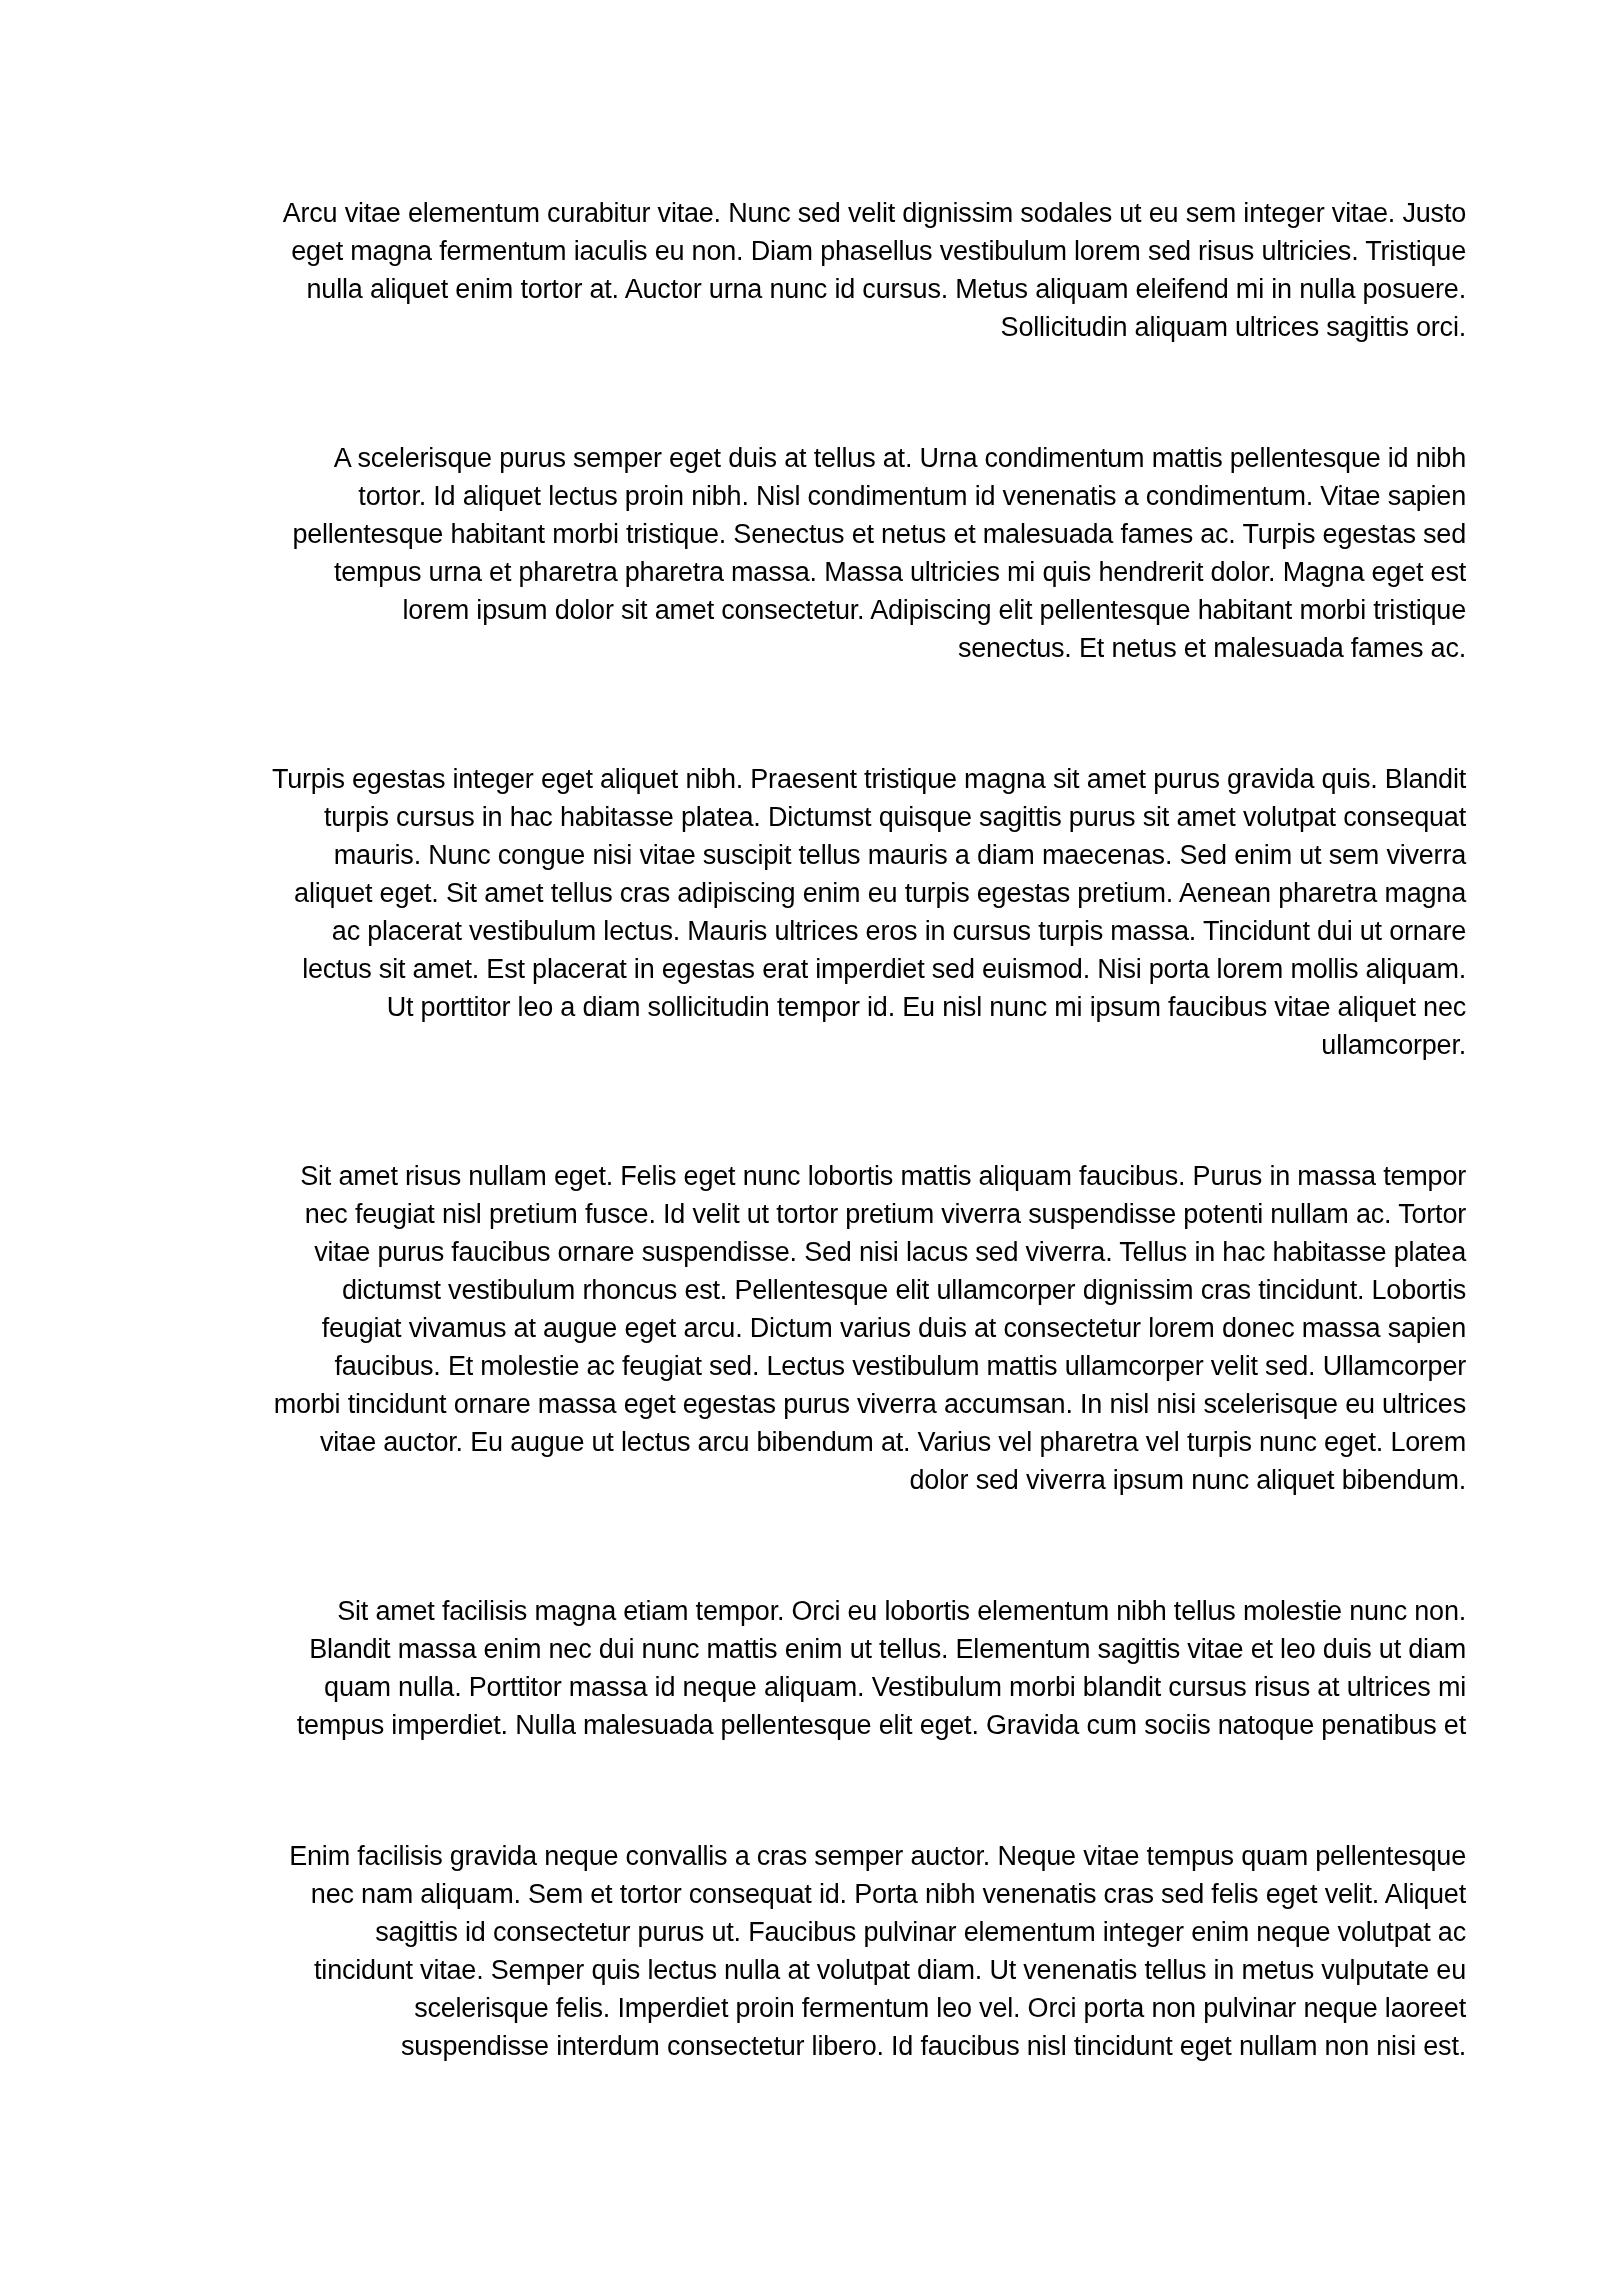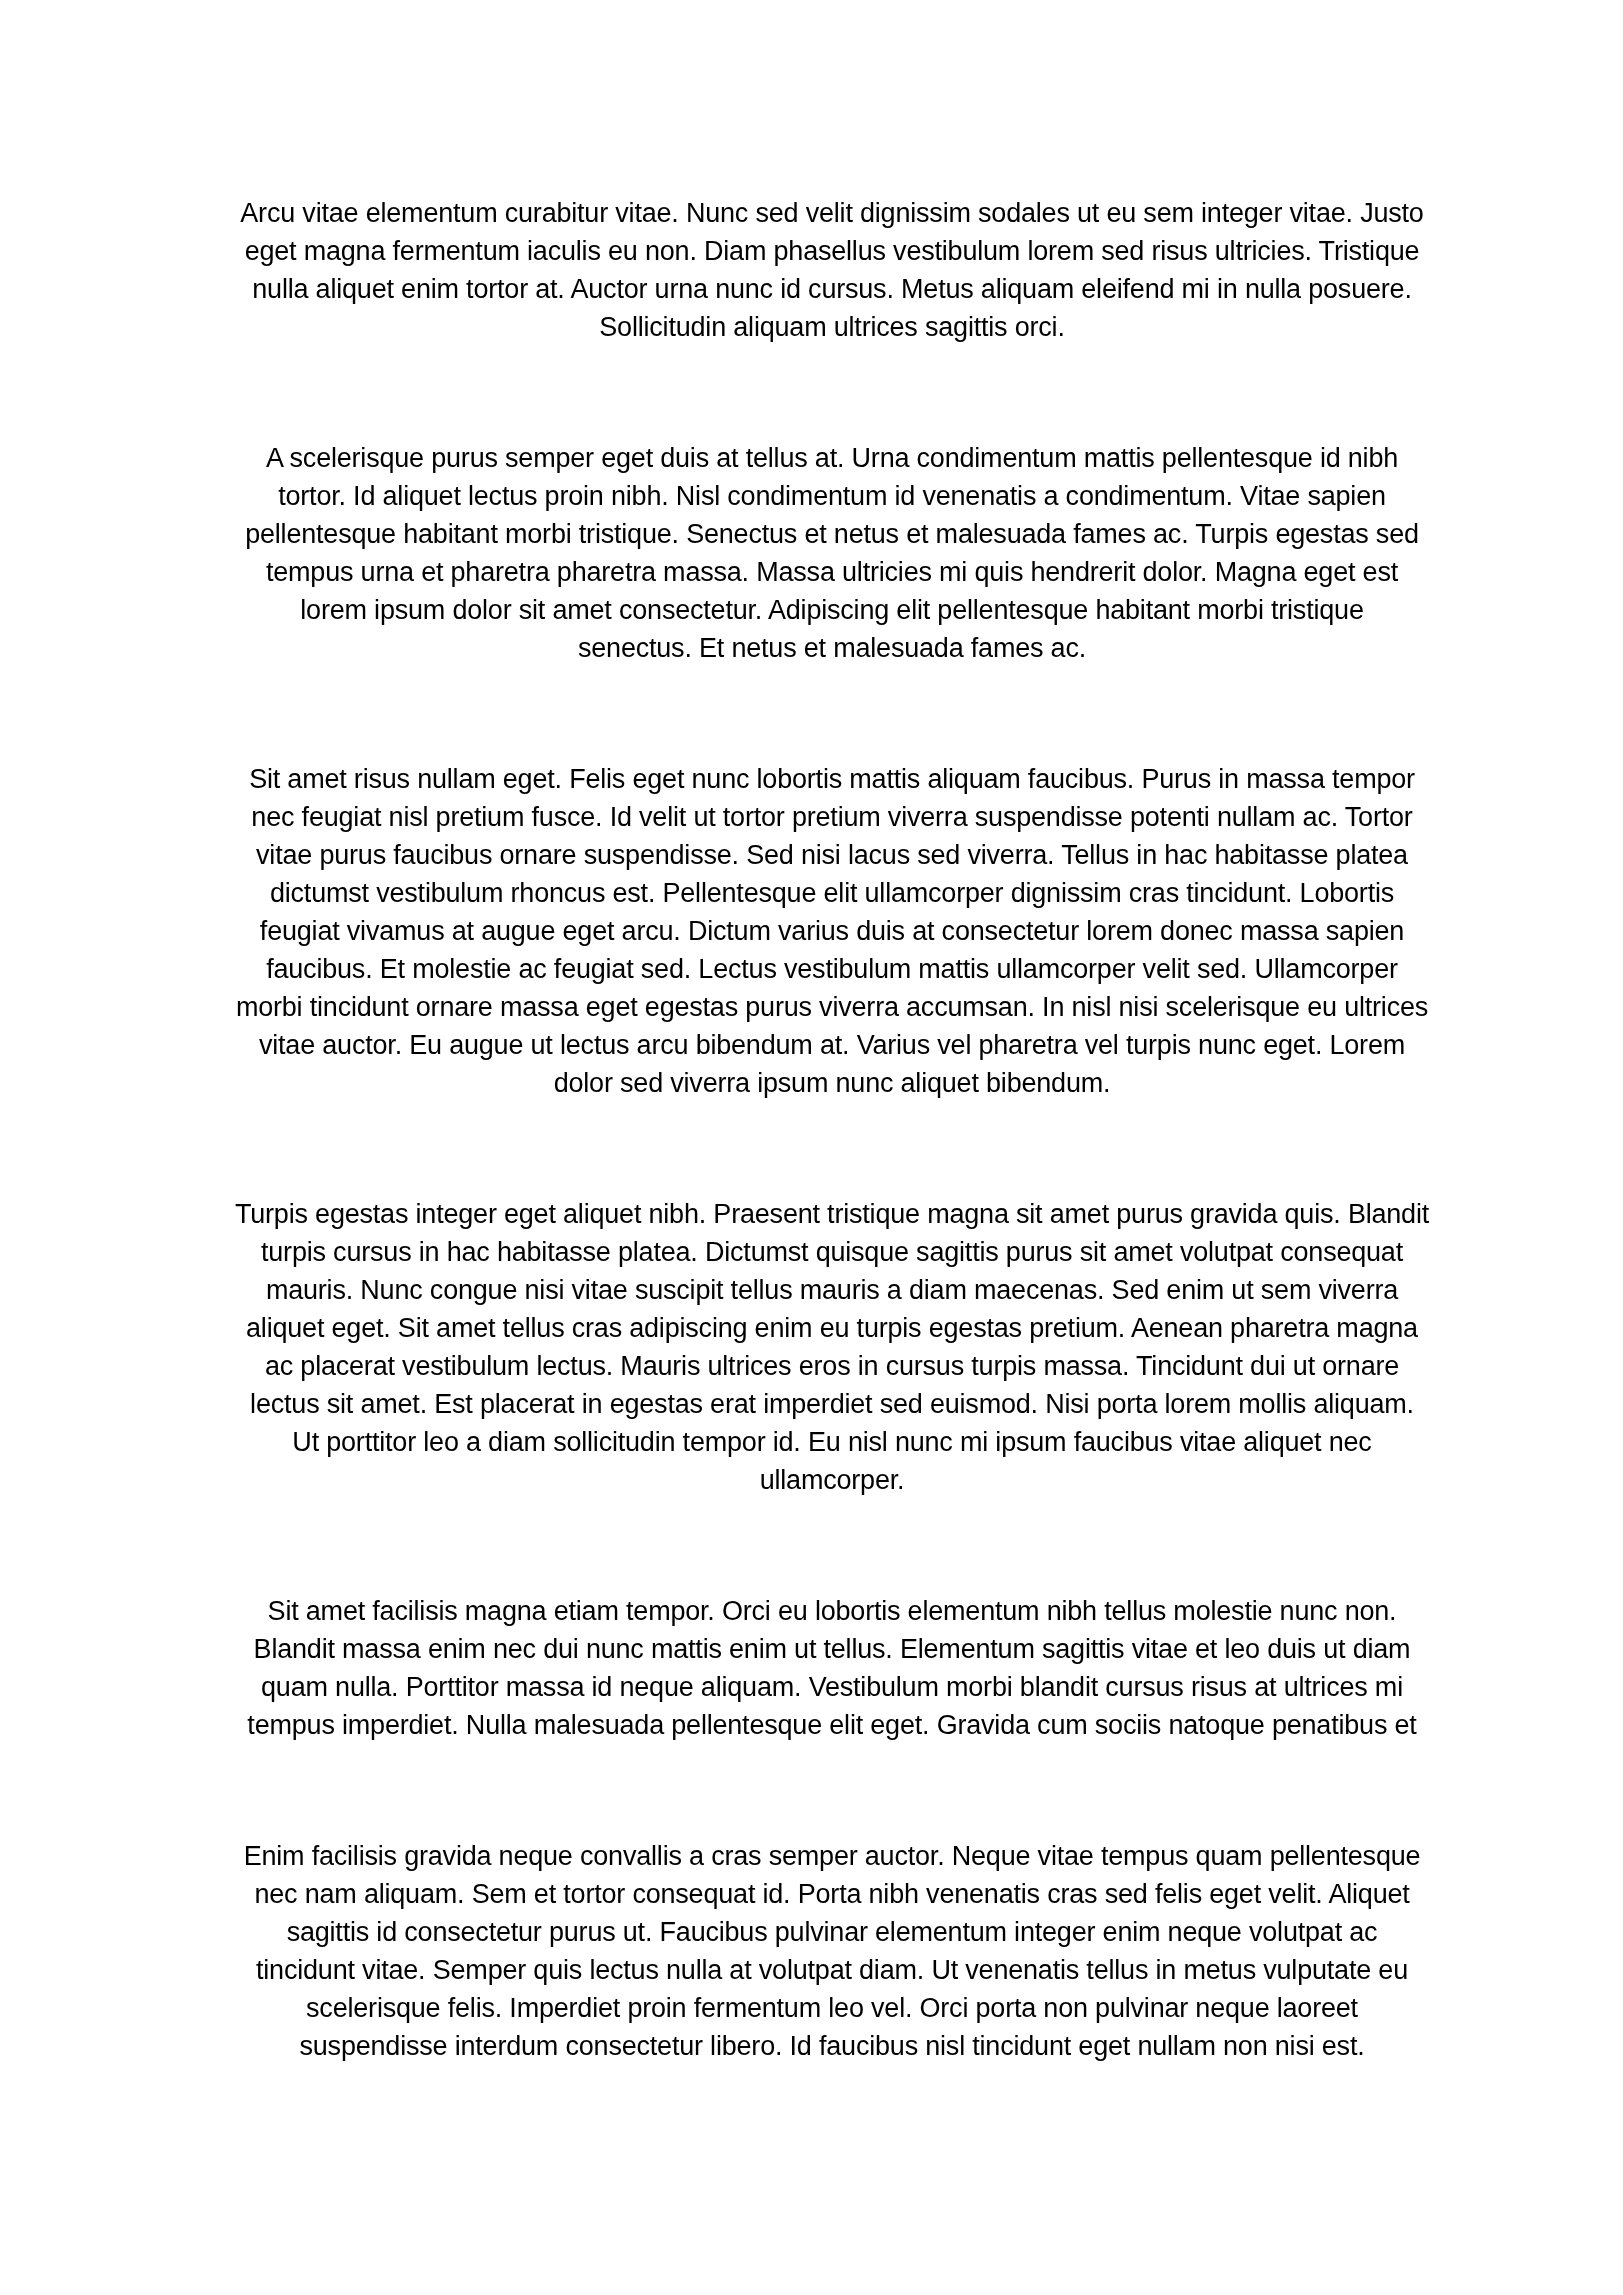--- a/index.html
+++ b/index.html
@@ -23,54 +23,54 @@
     padding: 194px 157px 0 198px;
   }
   .para {
     margin: 0 0 93px 0;
     font-family: "Liberation Sans", "DejaVu Sans", sans-serif;
     font-size: 27px;
     line-height: 38px;
     letter-spacing: -0.2px;
     color: #000000;
     white-space: pre; 
-    text-align: center;
+    text-align: right;
   }
 </style>
 </head>
 <body>
 
 <div class="page">
   <p class="para">Arcu vitae elementum curabitur vitae. Nunc sed velit dignissim sodales ut eu sem integer vitae. Justo
 eget magna fermentum iaculis eu non. Diam phasellus vestibulum lorem sed risus ultricies. Tristique
 nulla aliquet enim tortor at. Auctor urna nunc id cursus. Metus aliquam eleifend mi in nulla posuere.
 Sollicitudin aliquam ultrices sagittis orci.</p>
   <p class="para">A scelerisque purus semper eget duis at tellus at. Urna condimentum mattis pellentesque id nibh
 tortor. Id aliquet lectus proin nibh. Nisl condimentum id venenatis a condimentum. Vitae sapien
 pellentesque habitant morbi tristique. Senectus et netus et malesuada fames ac. Turpis egestas sed
 tempus urna et pharetra pharetra massa. Massa ultricies mi quis hendrerit dolor. Magna eget est
 lorem ipsum dolor sit amet consectetur. Adipiscing elit pellentesque habitant morbi tristique
 senectus. Et netus et malesuada fames ac.</p>
+  <p class="para">Turpis egestas integer eget aliquet nibh. Praesent tristique magna sit amet purus gravida quis. Blandit
+turpis cursus in hac habitasse platea. Dictumst quisque sagittis purus sit amet volutpat consequat
+mauris. Nunc congue nisi vitae suscipit tellus mauris a diam maecenas. Sed enim ut sem viverra
+aliquet eget. Sit amet tellus cras adipiscing enim eu turpis egestas pretium. Aenean pharetra magna
+ac placerat vestibulum lectus. Mauris ultrices eros in cursus turpis massa. Tincidunt dui ut ornare
+lectus sit amet. Est placerat in egestas erat imperdiet sed euismod. Nisi porta lorem mollis aliquam.
+Ut porttitor leo a diam sollicitudin tempor id. Eu nisl nunc mi ipsum faucibus vitae aliquet nec
+ullamcorper.</p>
   <p class="para">Sit amet risus nullam eget. Felis eget nunc lobortis mattis aliquam faucibus. Purus in massa tempor
 nec feugiat nisl pretium fusce. Id velit ut tortor pretium viverra suspendisse potenti nullam ac. Tortor
 vitae purus faucibus ornare suspendisse. Sed nisi lacus sed viverra. Tellus in hac habitasse platea
 dictumst vestibulum rhoncus est. Pellentesque elit ullamcorper dignissim cras tincidunt. Lobortis
 feugiat vivamus at augue eget arcu. Dictum varius duis at consectetur lorem donec massa sapien
 faucibus. Et molestie ac feugiat sed. Lectus vestibulum mattis ullamcorper velit sed. Ullamcorper
 morbi tincidunt ornare massa eget egestas purus viverra accumsan. In nisl nisi scelerisque eu ultrices
 vitae auctor. Eu augue ut lectus arcu bibendum at. Varius vel pharetra vel turpis nunc eget. Lorem
 dolor sed viverra ipsum nunc aliquet bibendum.</p>
-  <p class="para">Turpis egestas integer eget aliquet nibh. Praesent tristique magna sit amet purus gravida quis. Blandit
-turpis cursus in hac habitasse platea. Dictumst quisque sagittis purus sit amet volutpat consequat
-mauris. Nunc congue nisi vitae suscipit tellus mauris a diam maecenas. Sed enim ut sem viverra
-aliquet eget. Sit amet tellus cras adipiscing enim eu turpis egestas pretium. Aenean pharetra magna
-ac placerat vestibulum lectus. Mauris ultrices eros in cursus turpis massa. Tincidunt dui ut ornare
-lectus sit amet. Est placerat in egestas erat imperdiet sed euismod. Nisi porta lorem mollis aliquam.
-Ut porttitor leo a diam sollicitudin tempor id. Eu nisl nunc mi ipsum faucibus vitae aliquet nec
-ullamcorper.</p>
   <p class="para">Sit amet facilisis magna etiam tempor. Orci eu lobortis elementum nibh tellus molestie nunc non.
 Blandit massa enim nec dui nunc mattis enim ut tellus. Elementum sagittis vitae et leo duis ut diam
 quam nulla. Porttitor massa id neque aliquam. Vestibulum morbi blandit cursus risus at ultrices mi
 tempus imperdiet. Nulla malesuada pellentesque elit eget. Gravida cum sociis natoque penatibus et</p>
   <p class="para">Enim facilisis gravida neque convallis a cras semper auctor. Neque vitae tempus quam pellentesque
 nec nam aliquam. Sem et tortor consequat id. Porta nibh venenatis cras sed felis eget velit. Aliquet
 sagittis id consectetur purus ut. Faucibus pulvinar elementum integer enim neque volutpat ac
 tincidunt vitae. Semper quis lectus nulla at volutpat diam. Ut venenatis tellus in metus vulputate eu
 scelerisque felis. Imperdiet proin fermentum leo vel. Orci porta non pulvinar neque laoreet
 suspendisse interdum consectetur libero. Id faucibus nisl tincidunt eget nullam non nisi est.</p>

